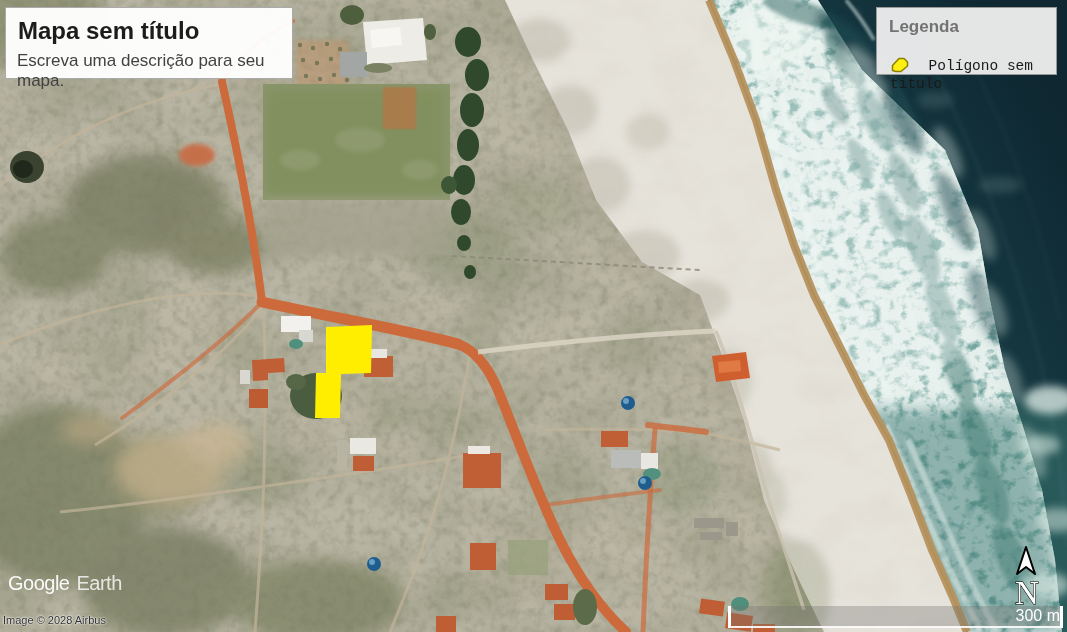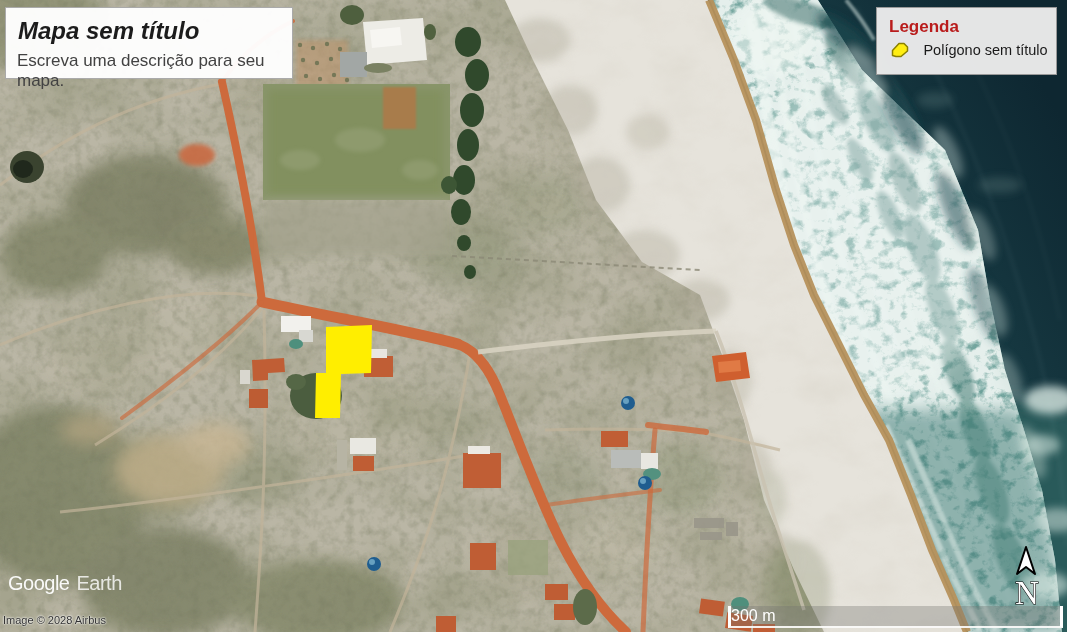--- a/index.html
+++ b/index.html
@@ -362,35 +362,35 @@
   <circle cx="374" cy="564" r="7" fill="#1f5d8f"></circle>
         <circle cx="372" cy="562" r="3" fill="#67a0c0"></circle>
   <circle cx="645" cy="483" r="7" fill="#1f5d8f"></circle>
         <circle cx="643" cy="481" r="3" fill="#67a0c0"></circle>
   <circle cx="628" cy="403" r="7" fill="#1f5d8f"></circle>
         <circle cx="626" cy="401" r="3" fill="#67a0c0"></circle>
 </g>
 </svg>
 
 <div style="position:absolute;left:5px;top:7px;width:288px;height:72px;background:rgba(255,255,255,0.96);border:1px solid #aaa;box-sizing:border-box;">
-  <div style="margin:9px 0 0 12px;font-size:24px;font-weight:bold;color:#1c1c1c;font-style:italic;">Mapa sem título</div>
+  <div style="margin:9px 0 0 12px;font-size:24px;font-weight:bold;color:#1c1c1c;">Mapa sem título</div>
   <div style="margin:6px 0 0 11px;font-size:17px;color:#424242;">Escreva uma descrição para seu mapa.</div>
 </div>
 
 <div style="position:absolute;left:876px;top:7px;width:181px;height:68px;background:rgba(235,235,235,0.97);border:1px solid #999;box-sizing:border-box;">
-  <div style="margin:9px 0 0 12px;font-size:17px;font-weight:bold;color:#b91c1c;">Legenda</div>
-  <div style="margin:4px 0 0 13px;height:18px;">
+  <div style="margin:9px 0 0 12px;font-size:17px;font-weight:bold;color:#737373;">Legenda</div>
+  <div style="margin:19px 0 0 13px;height:18px;font-family:Liberation Mono, monospace;">
     <svg width="20" height="18" viewBox="0 0 20 18" style="vertical-align:-4px;">
           <path d="M2.5,14.5 L2.5,9.5 9,2.5 14,2.5 17.5,6 17.5,10 11,15.5 6,15.5 Z" fill="#ffee11" stroke="#8a8000" stroke-width="1.5" stroke-linejoin="round"></path>
         </svg>
     <span style="margin-left:9px;font-size:14.5px;color:#1a1a1a;">Polígono sem título</span>
   </div>
 </div>
 
-<div style="position:absolute;left:728px;top:606px;width:335px;height:22px;background:rgba(115,115,112,0.35);border-left:3px solid #fff;border-right:3px solid #fff;border-bottom:2px solid rgba(255,255,255,0.9);box-sizing:border-box;text-align:left;">
+<div style="position:absolute;left:728px;top:606px;width:335px;height:22px;background:rgba(115,115,112,0.35);border-left:3px solid #fff;border-right:3px solid #fff;border-bottom:2px solid rgba(255,255,255,0.9);box-sizing:border-box;text-align:right;">
   <span style="font-size:16px;color:#fff;line-height:20px;">300 m</span>
 </div>
 
 <div style="position:absolute;left:8px;top:572px;font-size:20px;letter-spacing:-0.5px;color:rgba(255,255,255,0.95);">Google<span style="color:rgba(255,255,255,0.8);margin-left:7px;">Earth</span></div>
 
 <div style="position:absolute;left:3px;top:614px;font-size:11px;color:#333;text-shadow:0 0 2px #fff,0 0 2px #fff;">Image © 2028 Airbus</div>
 
 <svg style="position:absolute;left:1008px;top:542px;" width="44" height="68" viewBox="0 0 44 68">
   <path d="M18,5 L27,32 18,25 9,32 Z" fill="#fff" stroke="#000" stroke-width="2" stroke-linejoin="round"></path>
   <text x="19" y="62" font-family="Liberation Serif,serif" font-size="33" fill="#fff" stroke="#000" stroke-width="1.2" paint-order="stroke" text-anchor="middle">N</text>

